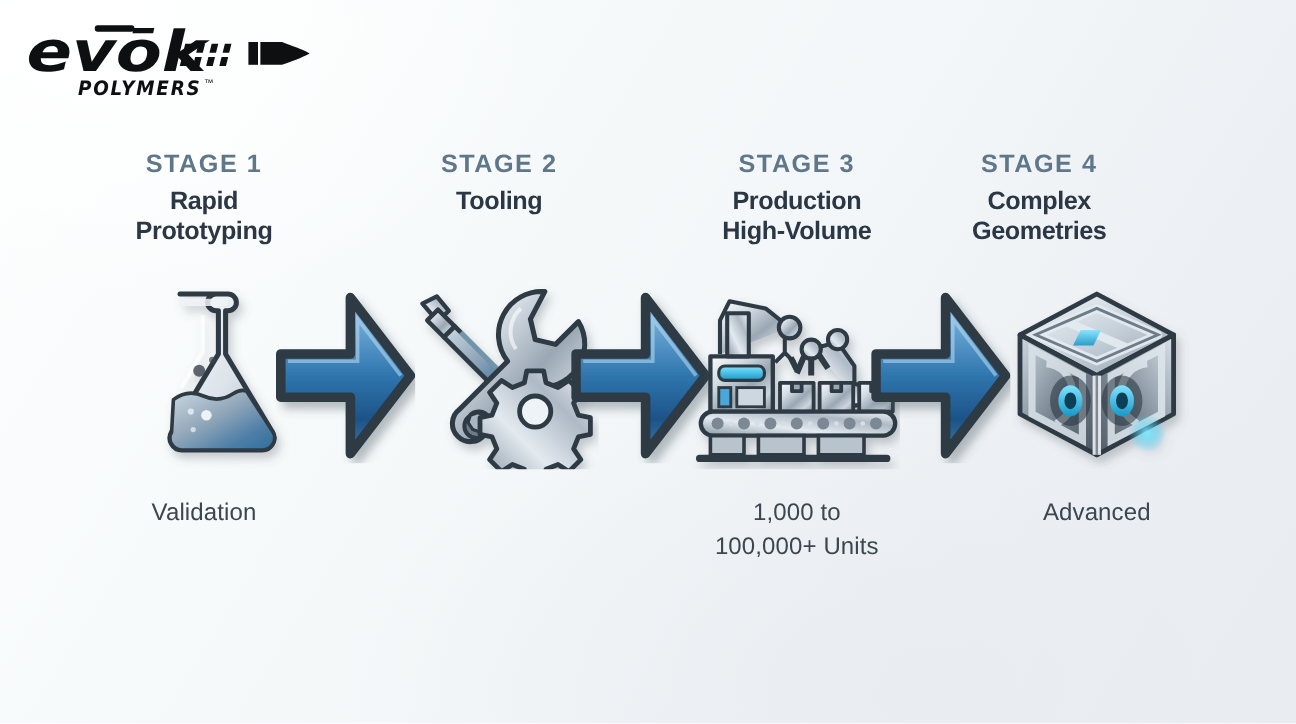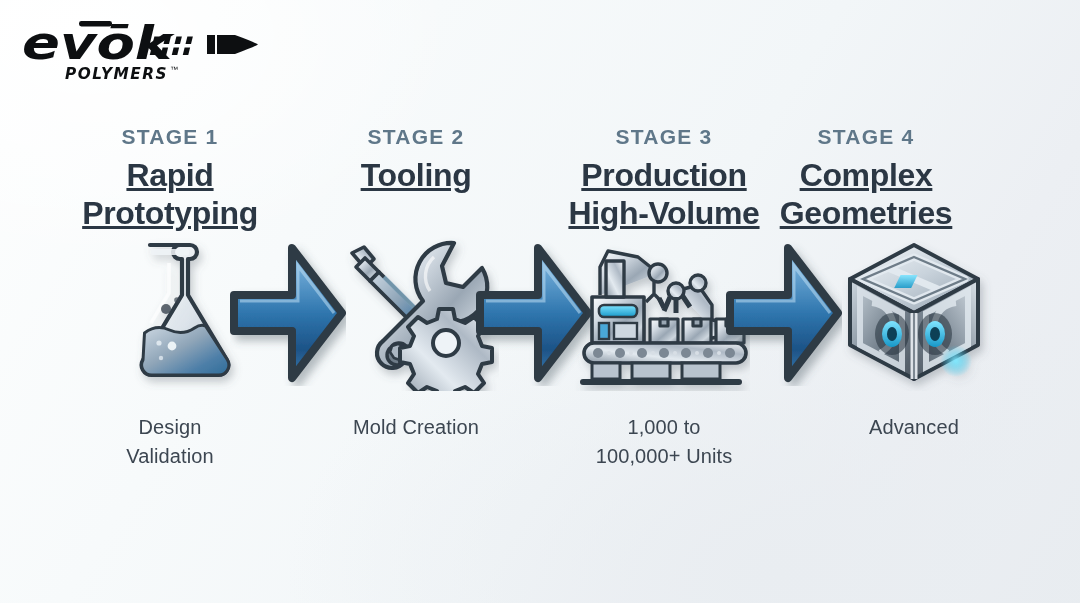--- a/index.html
+++ b/index.html
@@ -47,27 +47,26 @@
   .stage-kicker {
     font-size: 21px;
     font-weight: bold;
     letter-spacing: 1.25px;
     color: #5f7789;
     line-height: 1;
     margin: 0 0 9px 0;
     white-space: nowrap;
   }
   .stage-title {
-    font-size: 32px;
+    font-size: 21px;
     font-weight: bold;
     color: #2b3744;
     line-height: 1.19;
     letter-spacing: -0.35px;
     margin: 0;
-    text-decoration: underline;
   }
   .icon-slot {
     position: absolute;
     top: 231px;
     width: 216px;
     height: 160px;
     display: flex;
     align-items: center;
     justify-content: center;
   }
@@ -207,21 +206,20 @@
         <path d="M74 32 v30 l-18 30" stroke="#ffffff" stroke-width="3.4" fill="none" opacity="0.62"></path>
         <circle cx="71" cy="78" r="5" fill="#39444f" opacity="0.8"></circle>
         <circle cx="82" cy="69" r="2.8" fill="#39444f" opacity="0.7"></circle>
         <circle cx="77" cy="115" r="4.4" fill="#f3f8fb" opacity="0.92"></circle>
         <circle cx="64" cy="112" r="2.6" fill="#eaf1f6" opacity="0.8"></circle>
         <circle cx="66" cy="127" r="2.2" fill="#e6eef4" opacity="0.75"></circle>
       </g>
     </svg>
   </div>
   <div class="stage-caption" style="left:62px">
-    <span class="ln">Design</span>
     <span class="ln">Validation</span>
   </div>
 
   <div class="arrow" style="left:230px">
     <svg width="116" height="146" viewBox="0 0 116 146">
       <path d="M4 55 H62 V8 L112 73 L62 138 V91 H4 Z" fill="url(#gArrow)" stroke="#2f3a44" stroke-width="8" stroke-linejoin="round" filter="url(#arrowShadow)"></path>
       <path d="M10 61 H68 V26 L104 73" fill="none" stroke="#bcdcf2" stroke-width="3" opacity="0.55"></path>
     </svg>
   </div>
 
@@ -250,21 +248,20 @@
         </g>
 
         <g transform="translate(112,112)">
           <path d="M-7 -34 h14 l2 10 l10 4 l9 -6 l10 10 l-6 9 l4 10 l10 2 v14 l-10 2 l-4 10 l6 9 l-10 10 l-9 -6 l-10 4 l-2 10 h-14 l-2 -10 l-10 -4 l-9 6 l-10 -10 l6 -9 l-4 -10 l-10 -2 v-14 l10 -2 l4 -10 l-6 -9 l10 -10 l9 6 l10 -4 z" fill="url(#gMetal2)" stroke="#2f3a45" stroke-width="4" stroke-linejoin="round"></path>
           <circle cx="0" cy="0" r="13" fill="#eef3f7" stroke="#2f3a45" stroke-width="4"></circle>
         </g>
       </g>
     </svg>
   </div>
   <div class="stage-caption" style="left:300px; width:232px">
-    <span class="ln">Mold Creation</span>
   </div>
 
   <div class="arrow" style="left:476px">
     <svg width="116" height="146" viewBox="0 0 116 146">
       <path d="M4 55 H62 V8 L112 73 L62 138 V91 H4 Z" fill="url(#gArrow)" stroke="#2f3a44" stroke-width="8" stroke-linejoin="round" filter="url(#arrowShadow)"></path>
       <path d="M10 61 H68 V26 L104 73" fill="none" stroke="#bcdcf2" stroke-width="3" opacity="0.55"></path>
     </svg>
   </div>
 
   <div class="stage" style="left:556px">

